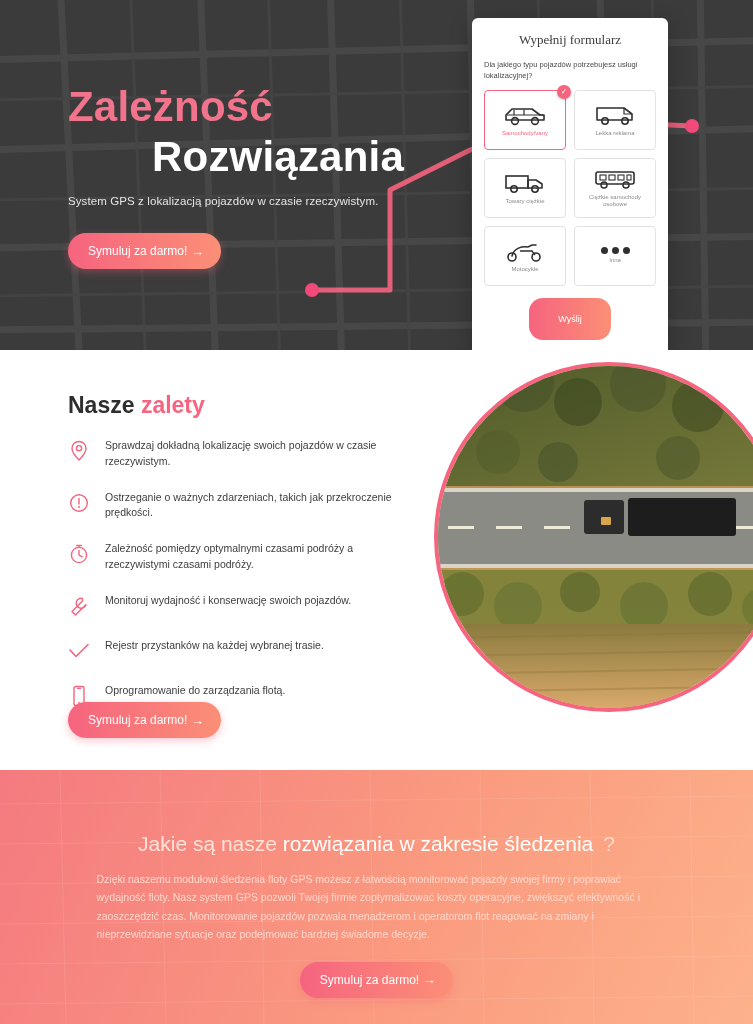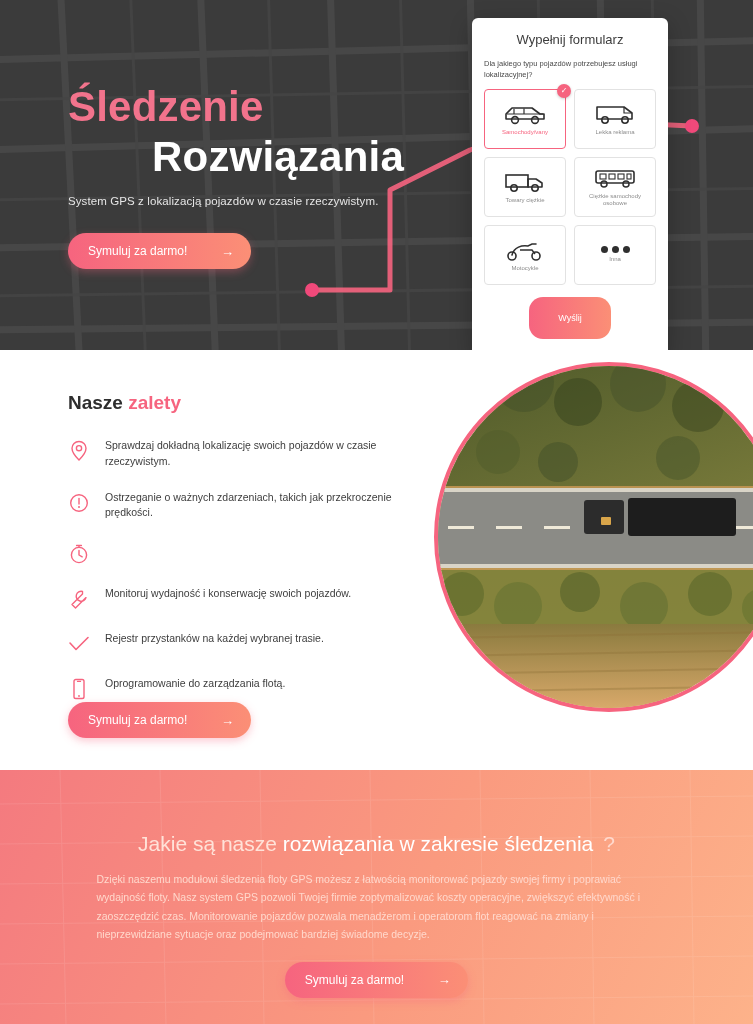--- a/index.html
+++ b/index.html
@@ -41,21 +41,21 @@
   }
   .hero-sub {
     margin-top: 14px;
     font-size: 11.5px;
     color: #e6e6e6;
     letter-spacing: .1px;
   }
   .cta {
     display: inline-flex;
     align-items: center;
-    gap: 32px;
+    gap: 2px;
     margin-top: 26px;
     padding: 10px 16px 10px 20px;
     border: none;
     border-radius: 22px;
     background: linear-gradient(90deg, #f6647f 0%, #fb8f76 100%);
     color: #fff;
     font-size: 12px;
     font-family: "Liberation Sans", sans-serif;
     cursor: pointer;
     box-shadow: 0 3px 8px rgba(246,100,127,.35);
@@ -76,20 +76,21 @@
     background: #ffffff;
     border-radius: 6px;
     box-shadow: 0 6px 22px rgba(0,0,0,.25);
     padding: 14px 12px 16px 12px;
   }
   .form-title {
     text-align: center;
     font-size: 13px;
     color: #3c3c3c;
     margin-bottom: 12px;
+    font-family: Liberation Serif, serif;
   }
   .form-question {
     font-size: 7.5px;
     color: #4a4a4a;
     line-height: 1.45;
     margin-bottom: 8px;
   }
   .options {
     display: grid;
     grid-template-columns: 1fr 1fr;
@@ -151,21 +152,21 @@
   .features {
     position: relative;
     width: 753px;
     height: 420px;
     background: #ffffff;
     overflow: hidden;
   }
   .features-head {
     position: absolute;
     left: 68px; top: 42px;
-    font-size: 19px;
+    font-size: 23px;
     font-weight: bold;
     color: #2e2e2e;
   }
   .features-head .accent { color: #f6647f; }
 
   .feature-list {
     position: absolute;
     left: 68px; top: 88px;
     width: 330px;
   }
@@ -268,21 +269,21 @@
           <path d="M 538 -20 L 544 370"></path>
           <path d="M 652 -20 L 658 370"></path>
         </g>
         <path d="M 312 290 L 390 290 L 390 190 L 470 150 L 560 120 L 692 126" stroke="#f6647f" stroke-width="5" fill="none" stroke-linejoin="round" stroke-linecap="round" opacity="0.9"></path>
         <circle cx="312" cy="290" r="7" fill="#f0497a"></circle>
         <circle cx="692" cy="126" r="7" fill="#f0497a"></circle>
       </svg>
     </div>
 
     <div class="hero-content">
-      <div class="hero-title-1">Śledzenie</div>
+      <div class="hero-title-1">Zależność</div>
       <div class="hero-title-2">Rozwiązania</div>
       <div class="hero-sub">System GPS z lokalizacją pojazdów w czasie rzeczywistym.</div>
       <button class="cta">
         <span>Symuluj za darmo!</span>
         <span class="arrow">→</span>
       </button>
     </div>
 
     <div class="form-card">
       <div class="form-title">Wypełnij formularz</div>
@@ -389,20 +390,21 @@
       </div>
 
       <div class="feature">
         <span class="ico">
           <svg width="20" height="22" viewBox="0 0 20 22" aria-hidden="true">
             <circle cx="10" cy="12" r="7.6" fill="none" stroke="#f6647f" stroke-width="1.4"></circle>
             <path d="M10 12 L10 7.5 M10 12 L13.2 13.8" stroke="#f6647f" stroke-width="1.4" stroke-linecap="round"></path>
             <path d="M7.6 2.5 L12.4 2.5 M10 2.5 L10 4.4" stroke="#f6647f" stroke-width="1.4" stroke-linecap="round"></path>
           </svg>
         </span>
+        <span class="txt">Zależność pomiędzy optymalnymi czasami podróży a rzeczywistymi czasami podróży.</span>
       </div>
 
       <div class="feature">
         <span class="ico">
           <svg width="20" height="20" viewBox="0 0 20 20" aria-hidden="true">
             <path d="M13.5 2.4 A 5 5 0 1 0 17 8.6 L 6.5 19 L 3 15.5 L 13.5 5 Z" fill="none" stroke="#f6647f" stroke-width="1.4" stroke-linejoin="round"></path>
           </svg>
         </span>
         <span class="txt">Monitoruj wydajność i konserwację swoich pojazdów.</span>
       </div>

